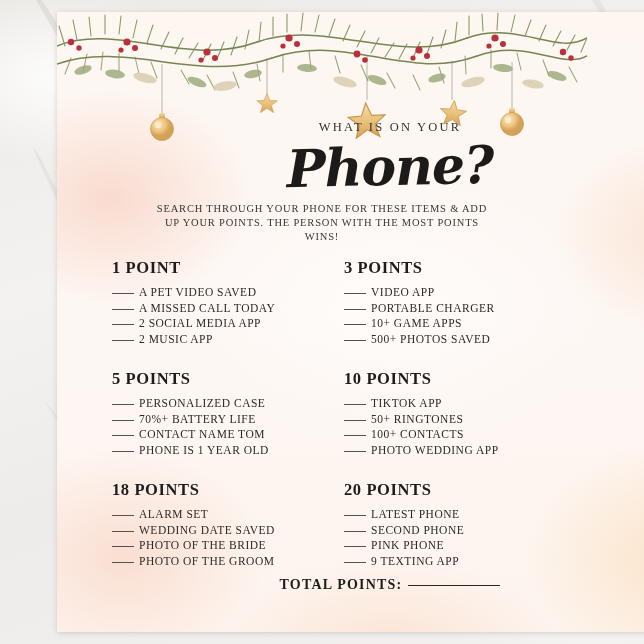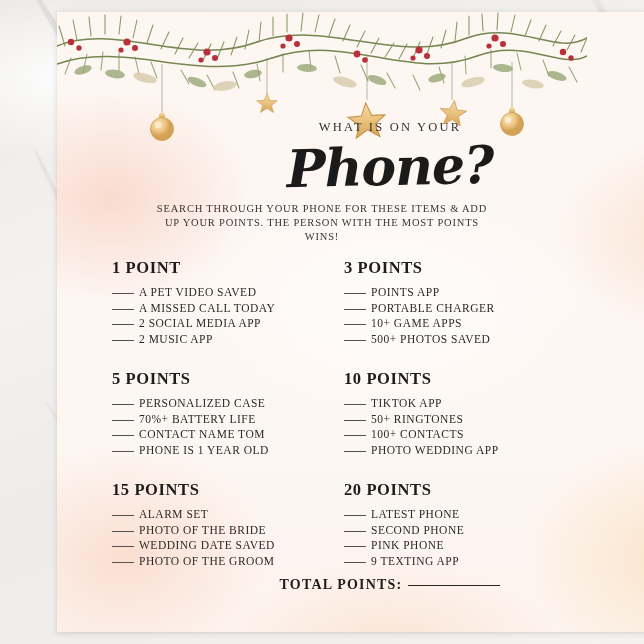--- a/index.html
+++ b/index.html
@@ -354,21 +354,21 @@
         <div class="row">
           <div class="col">
             <div class="sec-title">1 POINT</div>
             <div class="item"><span class="blank"></span><span>A PET VIDEO SAVED</span></div>
             <div class="item"><span class="blank"></span><span>A MISSED CALL TODAY</span></div>
             <div class="item"><span class="blank"></span><span>2 SOCIAL MEDIA APP</span></div>
             <div class="item"><span class="blank"></span><span>2 MUSIC APP</span></div>
           </div>
           <div class="col right">
             <div class="sec-title">3 POINTS</div>
-            <div class="item"><span class="blank"></span><span>POINTS APP</span></div>
+            <div class="item"><span class="blank"></span><span>VIDEO APP</span></div>
             <div class="item"><span class="blank"></span><span>PORTABLE CHARGER</span></div>
             <div class="item"><span class="blank"></span><span>10+ GAME APPS</span></div>
             <div class="item"><span class="blank"></span><span>500+ PHOTOS SAVED</span></div>
           </div>
         </div>
         <div class="row">
           <div class="col">
             <div class="sec-title">5 POINTS</div>
             <div class="item"><span class="blank"></span><span>PERSONALIZED CASE</span></div>
             <div class="item"><span class="blank"></span><span>70%+ BATTERY LIFE</span></div>
@@ -378,24 +378,24 @@
           <div class="col right">
             <div class="sec-title">10 POINTS</div>
             <div class="item"><span class="blank"></span><span>TIKTOK APP</span></div>
             <div class="item"><span class="blank"></span><span>50+ RINGTONES</span></div>
             <div class="item"><span class="blank"></span><span>100+ CONTACTS</span></div>
             <div class="item"><span class="blank"></span><span>PHOTO WEDDING APP</span></div>
           </div>
         </div>
         <div class="row">
           <div class="col">
-            <div class="sec-title">15 POINTS</div>
+            <div class="sec-title">18 POINTS</div>
             <div class="item"><span class="blank"></span><span>ALARM SET</span></div>
+            <div class="item"><span class="blank"></span><span>WEDDING DATE SAVED</span></div>
             <div class="item"><span class="blank"></span><span>PHOTO OF THE BRIDE</span></div>
-            <div class="item"><span class="blank"></span><span>WEDDING DATE SAVED</span></div>
             <div class="item"><span class="blank"></span><span>PHOTO OF THE GROOM</span></div>
           </div>
           <div class="col right">
             <div class="sec-title">20 POINTS</div>
             <div class="item"><span class="blank"></span><span>LATEST PHONE</span></div>
             <div class="item"><span class="blank"></span><span>SECOND PHONE</span></div>
             <div class="item"><span class="blank"></span><span>PINK PHONE</span></div>
             <div class="item"><span class="blank"></span><span>9 TEXTING APP</span></div>
           </div>
         </div>

